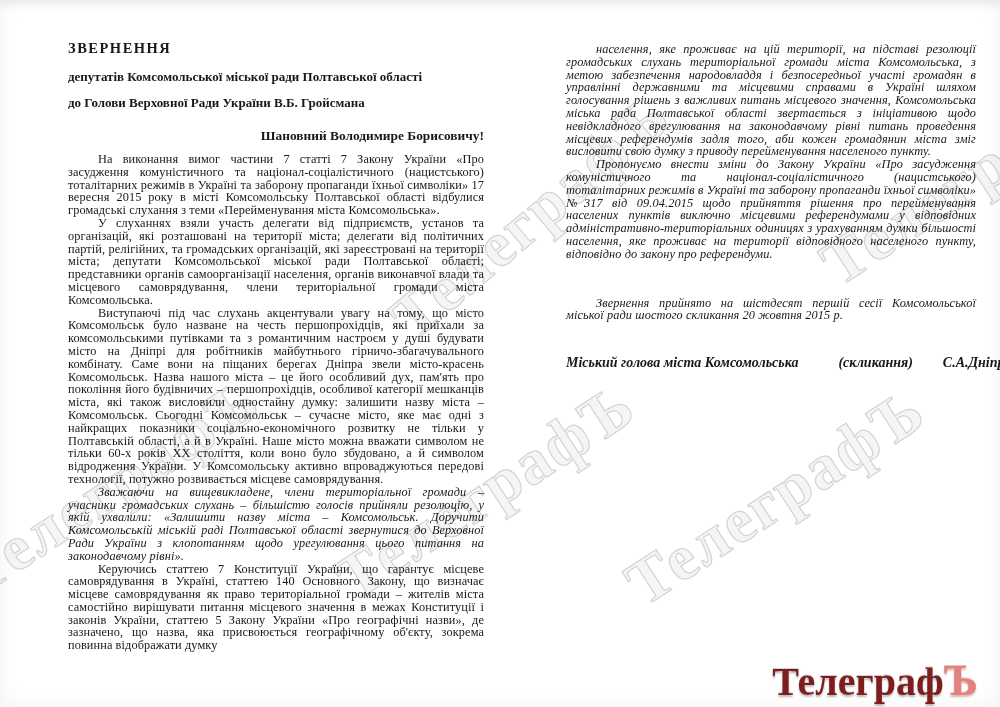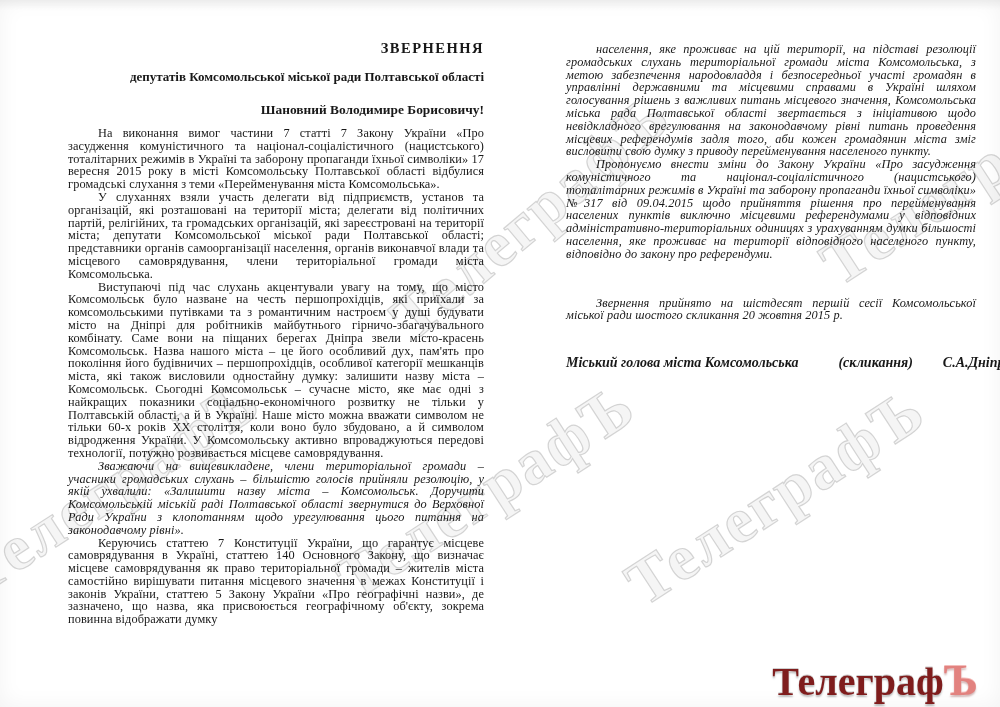--- a/index.html
+++ b/index.html
@@ -13,21 +13,21 @@
     box-shadow:inset 0 0 22px rgba(0,0,0,0.05);
   }
   .page::before{
     content:"";position:absolute;left:0;top:0;right:0;height:10px;
     background:linear-gradient(to bottom, rgba(0,0,0,0.05), rgba(0,0,0,0));
     pointer-events:none;
   }
   .col{position:absolute;}
   .col-left{left:68px;top:40px;width:416px;}
   .col-right{left:566px;top:43px;width:410px;font-style:italic;}
-  .doc-head{text-align:right;font-weight:bold;}
+  .doc-head{text-align:left;font-weight:bold;}
   .doc-title{font-size:14.5px;letter-spacing:1.5px;margin:0 0 12px 0;}
   .doc-sub{font-size:13px;margin:0 0 10px 0;}
   .salutation{text-align:right;font-weight:bold;font-size:13.4px;margin:17px 0 9px 0;}
   p.body-par{
     margin:0;
     font-size:12.3px;
     line-height:12.8px;
     text-align:justify;
     text-indent:30px;
     letter-spacing:0.1px;
@@ -88,20 +88,21 @@
 
   <span class="wm wm1">ТелеграфЪ</span>
   <span class="wm wm2">ТелеграфЪ</span>
   <span class="wm wm3">ТелеграфЪ</span>
   <span class="wm wm4">ТелеграфЪ</span>
   <span class="wm wm5">ТелеграфЪ</span>
 
   <div class="col col-left">
     <div class="doc-head doc-title">ЗВЕРНЕННЯ</div>
     <div class="doc-head doc-sub">депутатів Комсомольської міської ради Полтавської області</div>
+    <div class="doc-head doc-sub">до Голови Верховної Ради України В.Б. Гройсмана</div>
     <div class="salutation">Шановний Володимире Борисовичу!</div>
     <p class="body-par">На виконання вимог частини 7 статті 7 Закону України «Про засудження комуністичного та націонал-соціалістичного (нацистського) тоталітарних режимів в Україні та заборону пропаганди їхньої символіки» 17 вересня 2015 року в місті Комсомольську Полтавської області відбулися громадські слухання з теми «Перейменування міста Комсомольська».</p>
     <p class="body-par">У слуханнях взяли участь делегати від підприємств, установ та організацій, які розташовані на території міста; делегати від політичних партій, релігійних, та громадських організацій, які зареєстровані на території міста; депутати Комсомольської міської ради Полтавської області; представники органів самоорганізації населення, органів виконавчої влади та місцевого самоврядування, члени територіальної громади міста Комсомольська.</p>
     <p class="body-par">Виступаючі під час слухань акцентували увагу на тому, що місто Комсомольськ було назване на честь першопрохідців, які приїхали за комсомольськими путівками та з романтичним настроєм у душі будувати місто на Дніпрі для робітників майбутнього гірничо-збагачувального комбінату. Саме вони на піщаних берегах Дніпра звели місто-красень Комсомольськ. Назва нашого міста – це його особливий дух, пам'ять про покоління його будівничих – першопрохідців, особливої категорії мешканців міста, які також висловили одностайну думку: залишити назву міста – Комсомольськ. Сьогодні Комсомольськ – сучасне місто, яке має одні з найкращих показники соціально-економічного розвитку не тільки у Полтавській області, а й в Україні. Наше місто можна вважати символом не тільки 60-х років ХХ століття, коли воно було збудовано, а й символом відродження України. У Комсомольську активно впроваджуються передові технології, потужно розвивається місцеве самоврядування.</p>
     <p class="body-par italic">Зважаючи на вищевикладене, члени територіальної громади – учасники громадських слухань – більшістю голосів прийняли резолюцію, у якій ухвалили: «Залишити назву міста – Комсомольськ. Доручити Комсомольській міській раді Полтавської області звернутися до Верховної Ради України з клопотанням щодо урегулювання цього питання на законодавчому рівні».</p>
     <p class="body-par">Керуючись статтею 7 Конституції України, що гарантує місцеве самоврядування в Україні, статтею 140 Основного Закону, що визначає місцеве самоврядування як право територіальної громади – жителів міста самостійно вирішувати питання місцевого значення в межах Конституції і законів України, статтею 5 Закону України «Про географічні назви», де зазначено, що назва, яка присвоюється географічному об'єкту, зокрема повинна відображати думку</p>
   </div>
 
   <div class="col col-right">
     <p class="body-par">населення, яке проживає на цій території, на підставі резолюції громадських слухань територіальної громади міста Комсомольська, з метою забезпечення народовладдя і безпосередньої участі громадян в управлінні державними та місцевими справами в Україні шляхом голосування рішень з важливих питань місцевого значення, Комсомольська міська рада Полтавської області звертається з ініціативою щодо невідкладного врегулювання на законодавчому рівні питань проведення місцевих референдумів задля того, аби кожен громадянин міста зміг висловити свою думку з приводу перейменування населеного пункту.</p>

